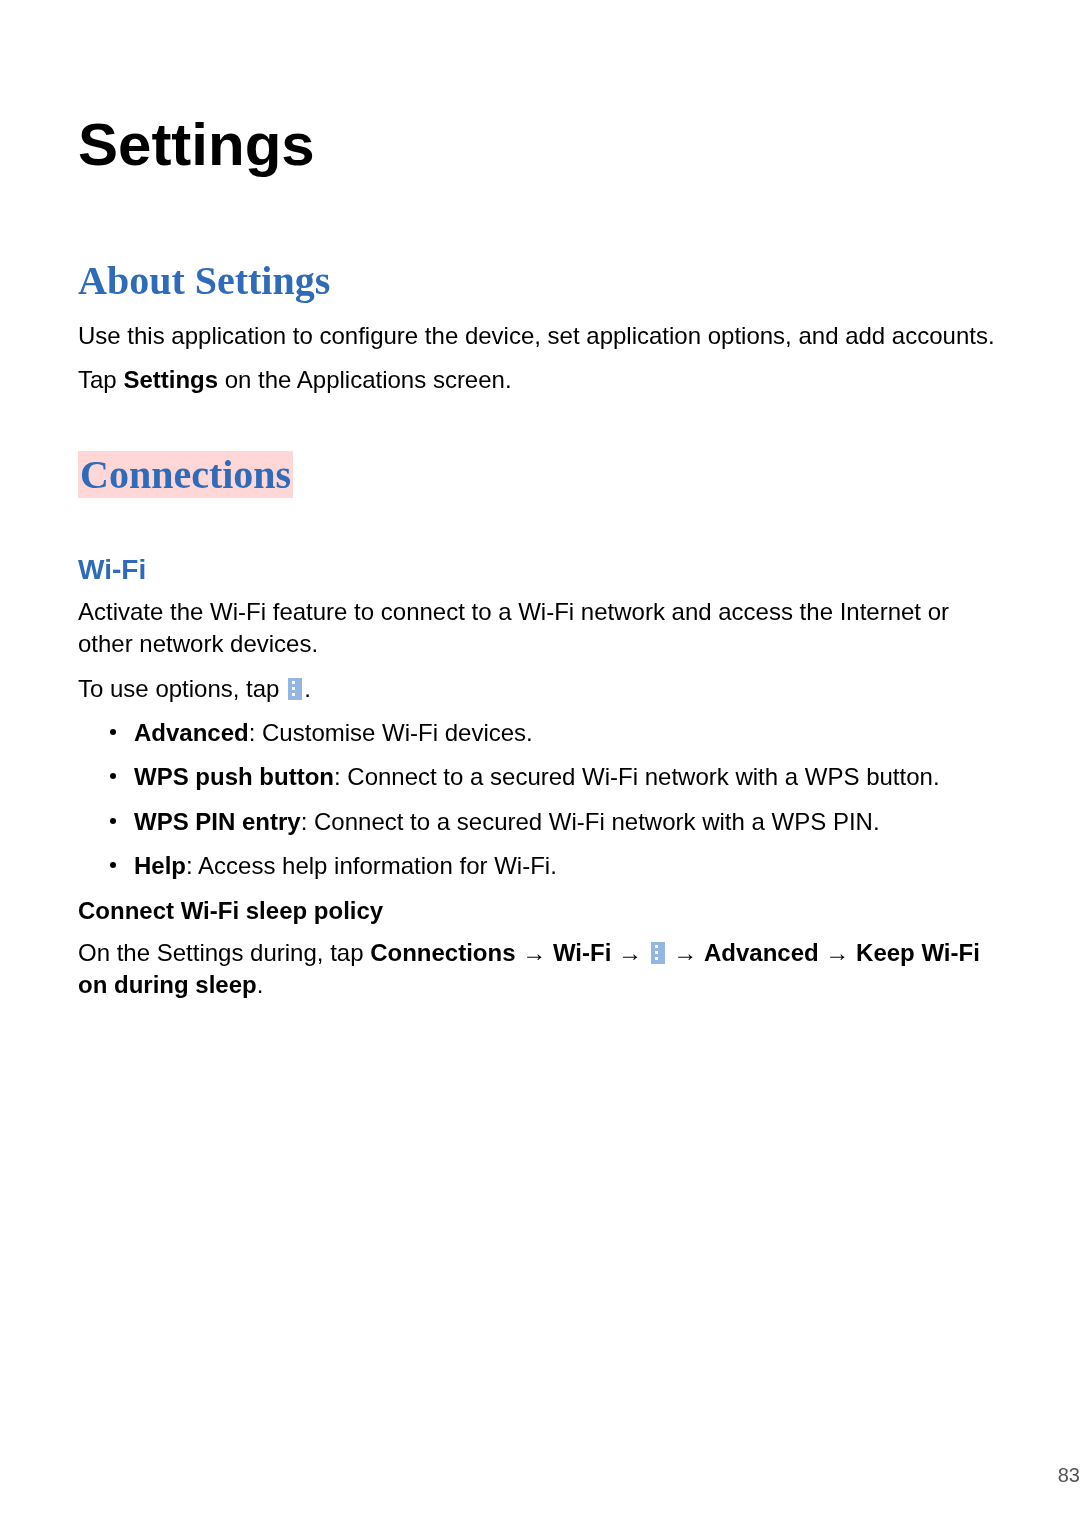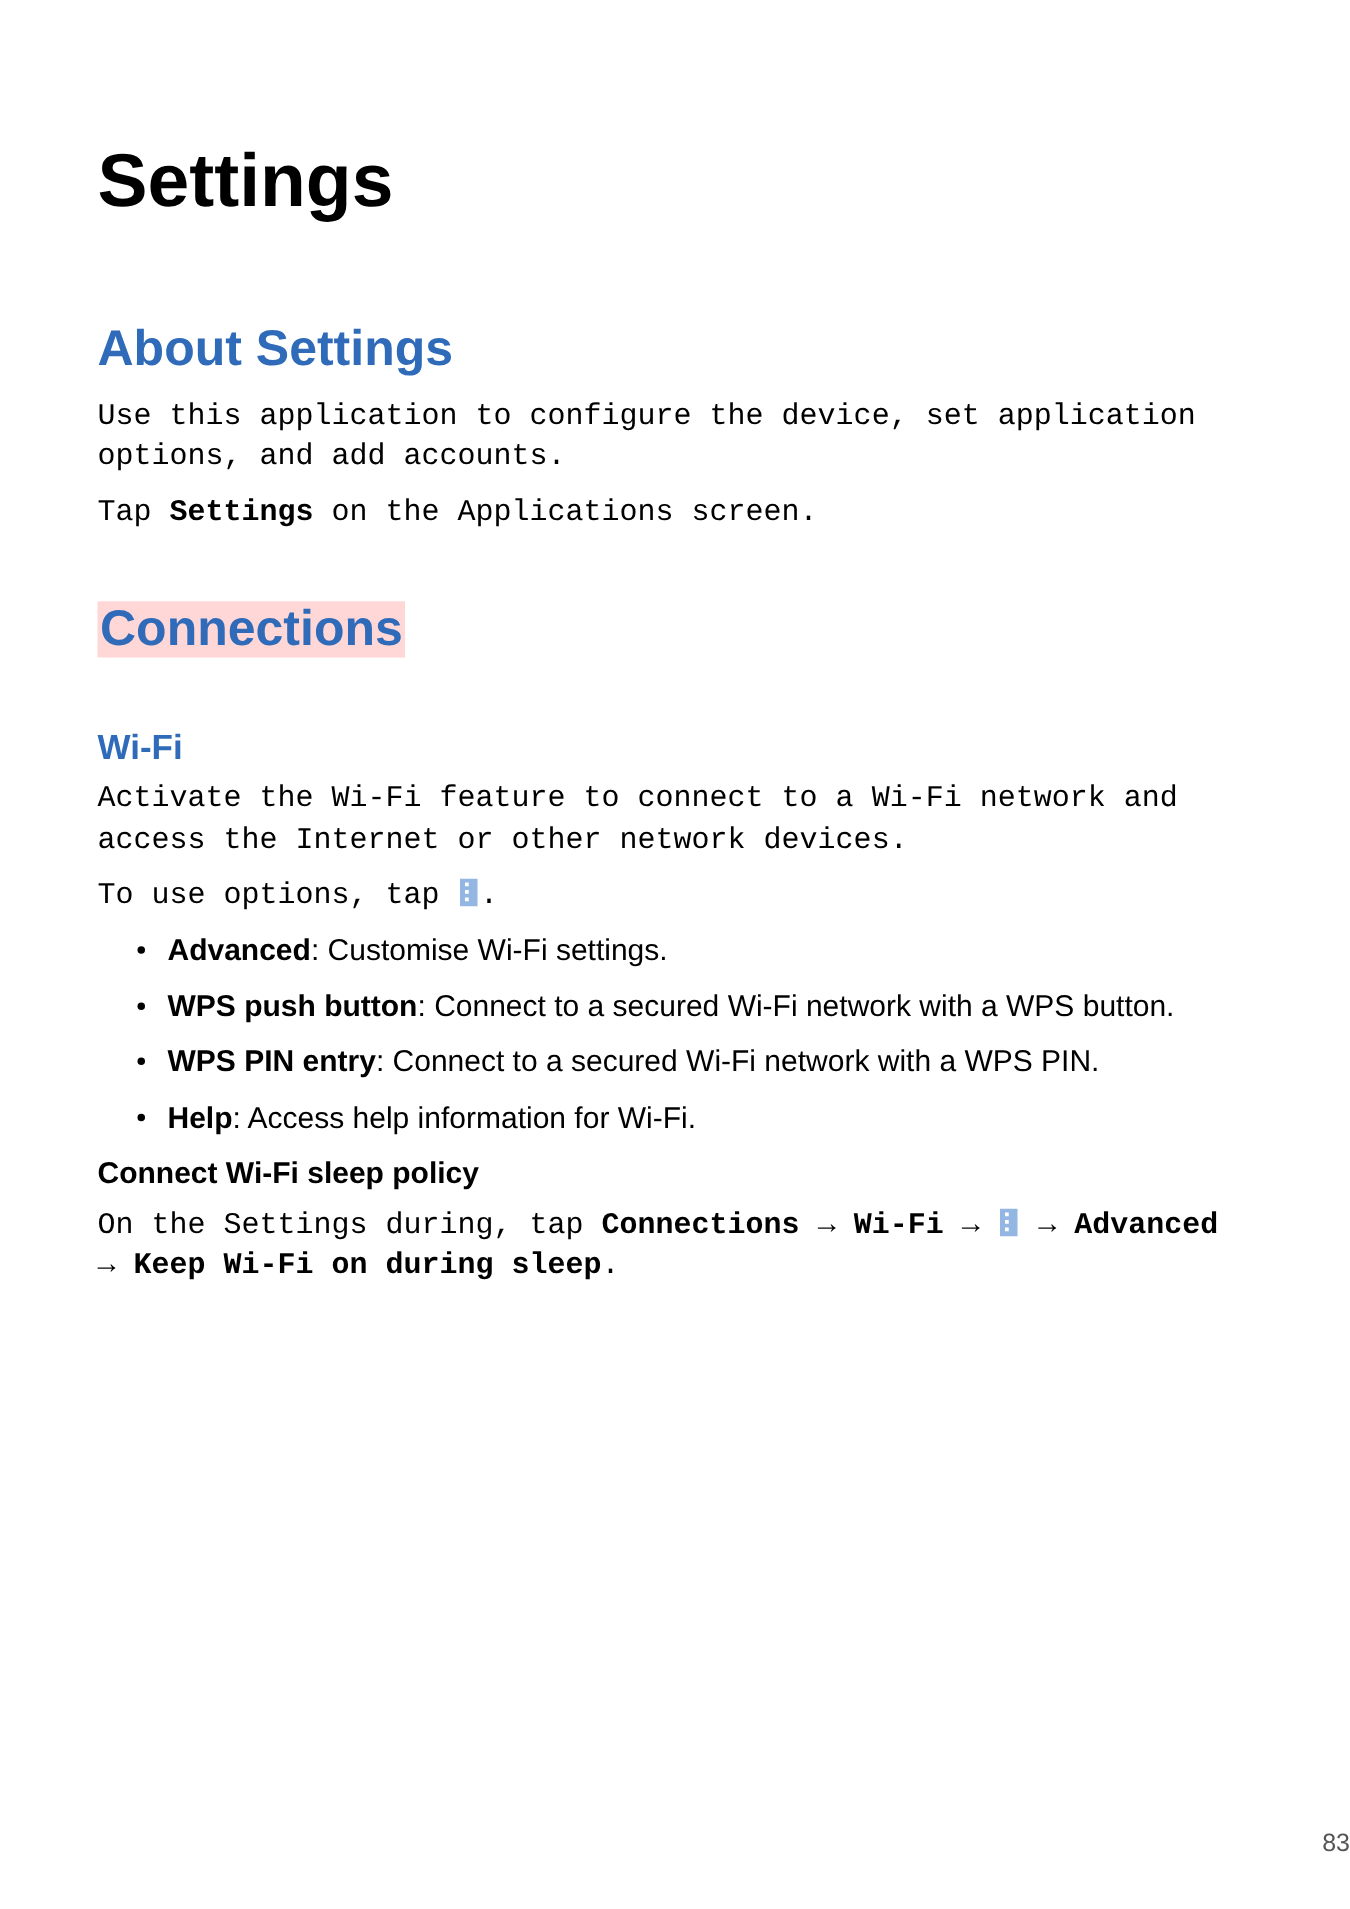--- a/index.html
+++ b/index.html
@@ -16,20 +16,21 @@
       font-size: 60px;
       font-weight: 700;
       color: #000;
       margin-bottom: 78px;
     }
     h2.section-heading {
       font-size: 40px;
       font-weight: 700;
       color: #2f6bb8;
       margin-bottom: 16px;
+      font-family: Liberation Serif, serif;
     }
     h2.section-heading.highlight {
       background: #ffd7d7;
       display: inline-block;
       padding: 0 2px;
     }
     h3.subsection-heading {
       font-size: 28px;
       font-weight: 700;
       color: #2f6bb8;
@@ -40,21 +41,20 @@
       font-weight: 700;
       color: #000;
       margin-bottom: 12px;
       margin-top: 14px;
     }
     p.body-text {
       font-size: 24px;
       line-height: 1.35;
       color: #000;
       margin-bottom: 12px;
-      font-family: Liberation Mono, monospace;
     }
     .section-block { margin-bottom: 54px; }
     .bullets {
       margin: 6px 0 12px 28px;
     }
     .bullets li {
       list-style: none;
       position: relative;
       padding-left: 28px;
       font-size: 24px;
@@ -120,21 +120,21 @@
 
   <div style="margin-top:40px;">
     <h3 class="subsection-heading">Wi-Fi</h3>
     <p class="body-text">Activate the Wi-Fi feature to connect to a Wi-Fi network and access the Internet or other network devices.</p>
     <p class="body-text">
       <span>To use options, tap </span><span class="menu-icon"></span><span>.</span>
     </p>
 
     <ul class="bullets">
       <li>
-        <span class="bold">Advanced</span><span>: Customise Wi-Fi settings.</span>
+        <span class="bold">Advanced</span><span>: Customise Wi-Fi devices.</span>
       </li>
       <li>
         <span class="bold">WPS push button</span><span>: Connect to a secured Wi-Fi network with a WPS button.</span>
       </li>
       <li>
         <span class="bold">WPS PIN entry</span><span>: Connect to a secured Wi-Fi network with a WPS PIN.</span>
       </li>
       <li>
         <span class="bold">Help</span><span>: Access help information for Wi-Fi.</span>
       </li>

